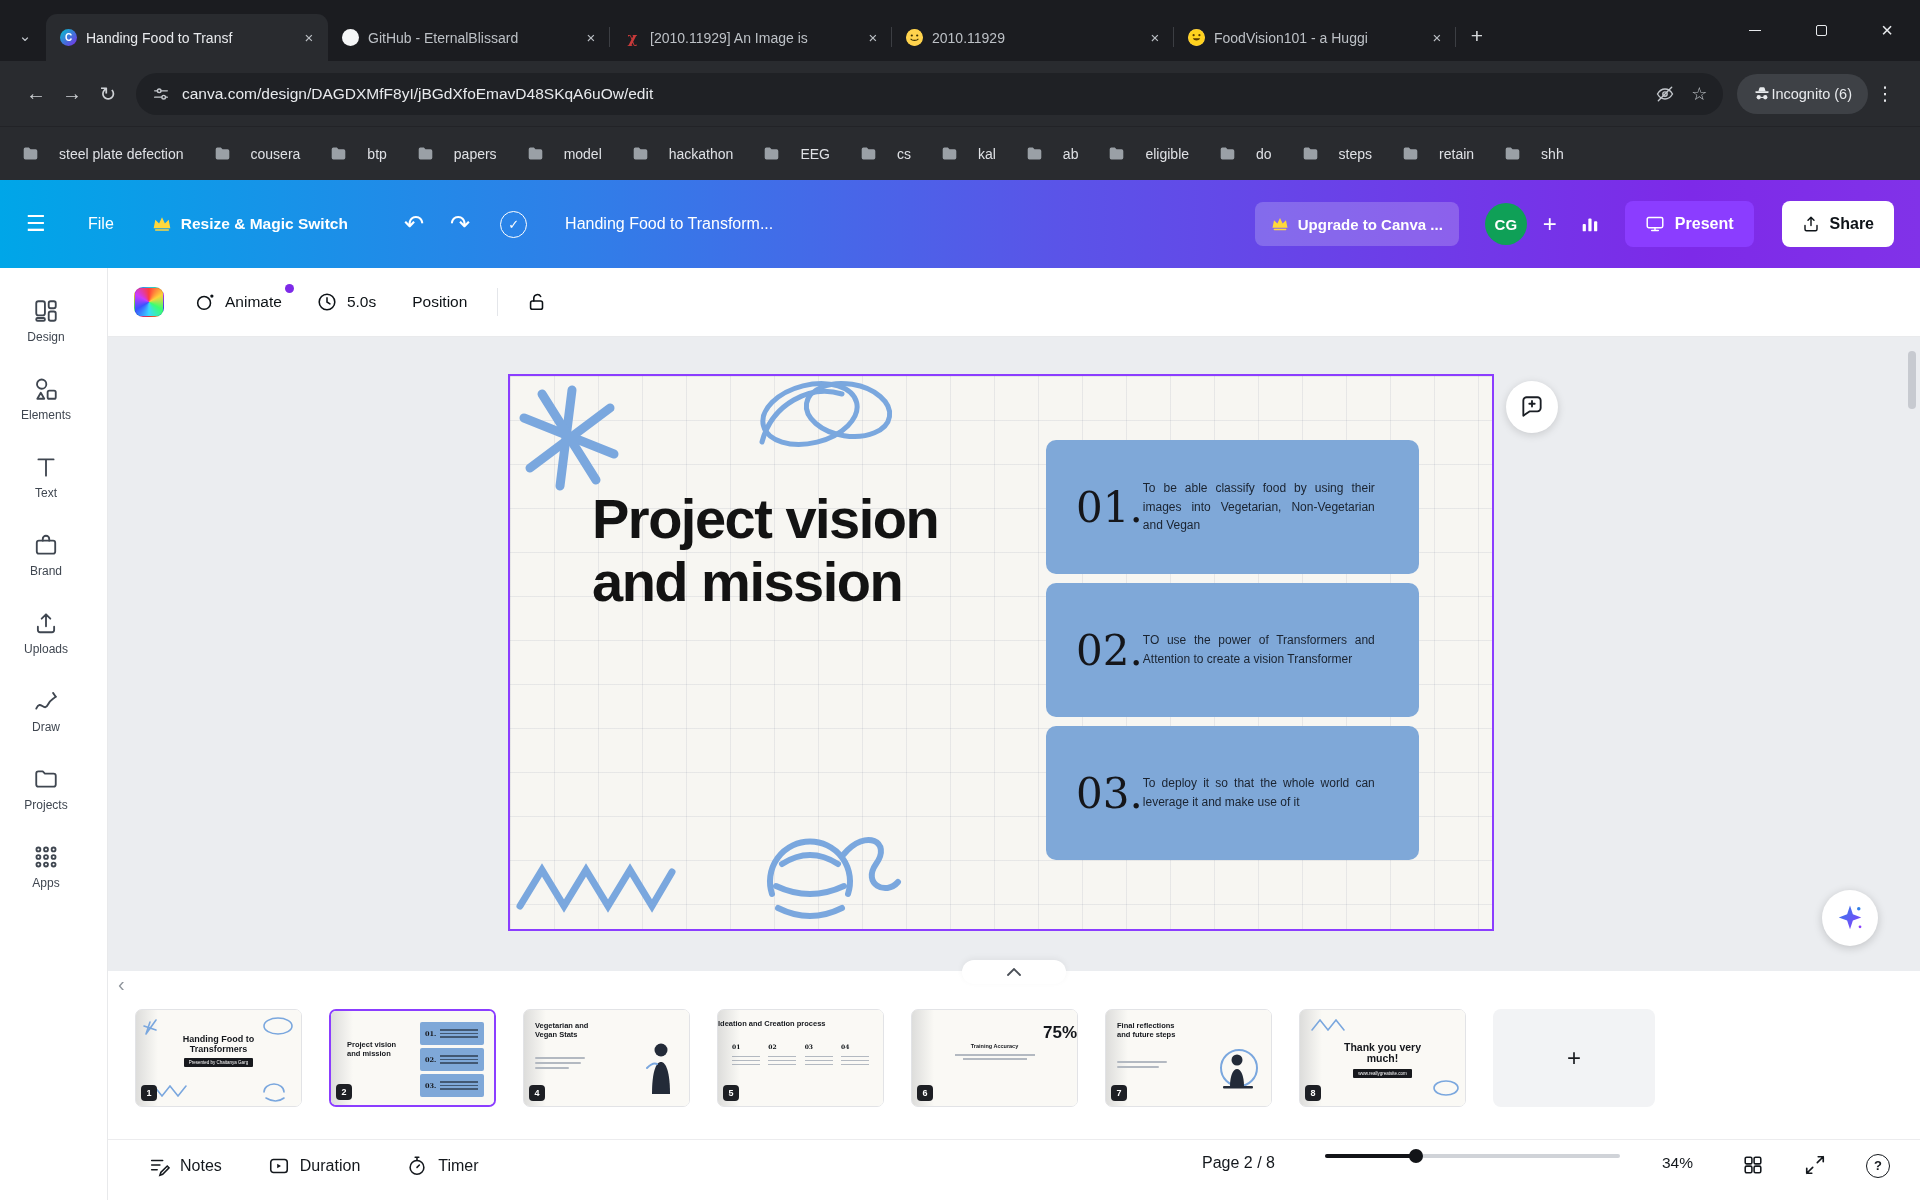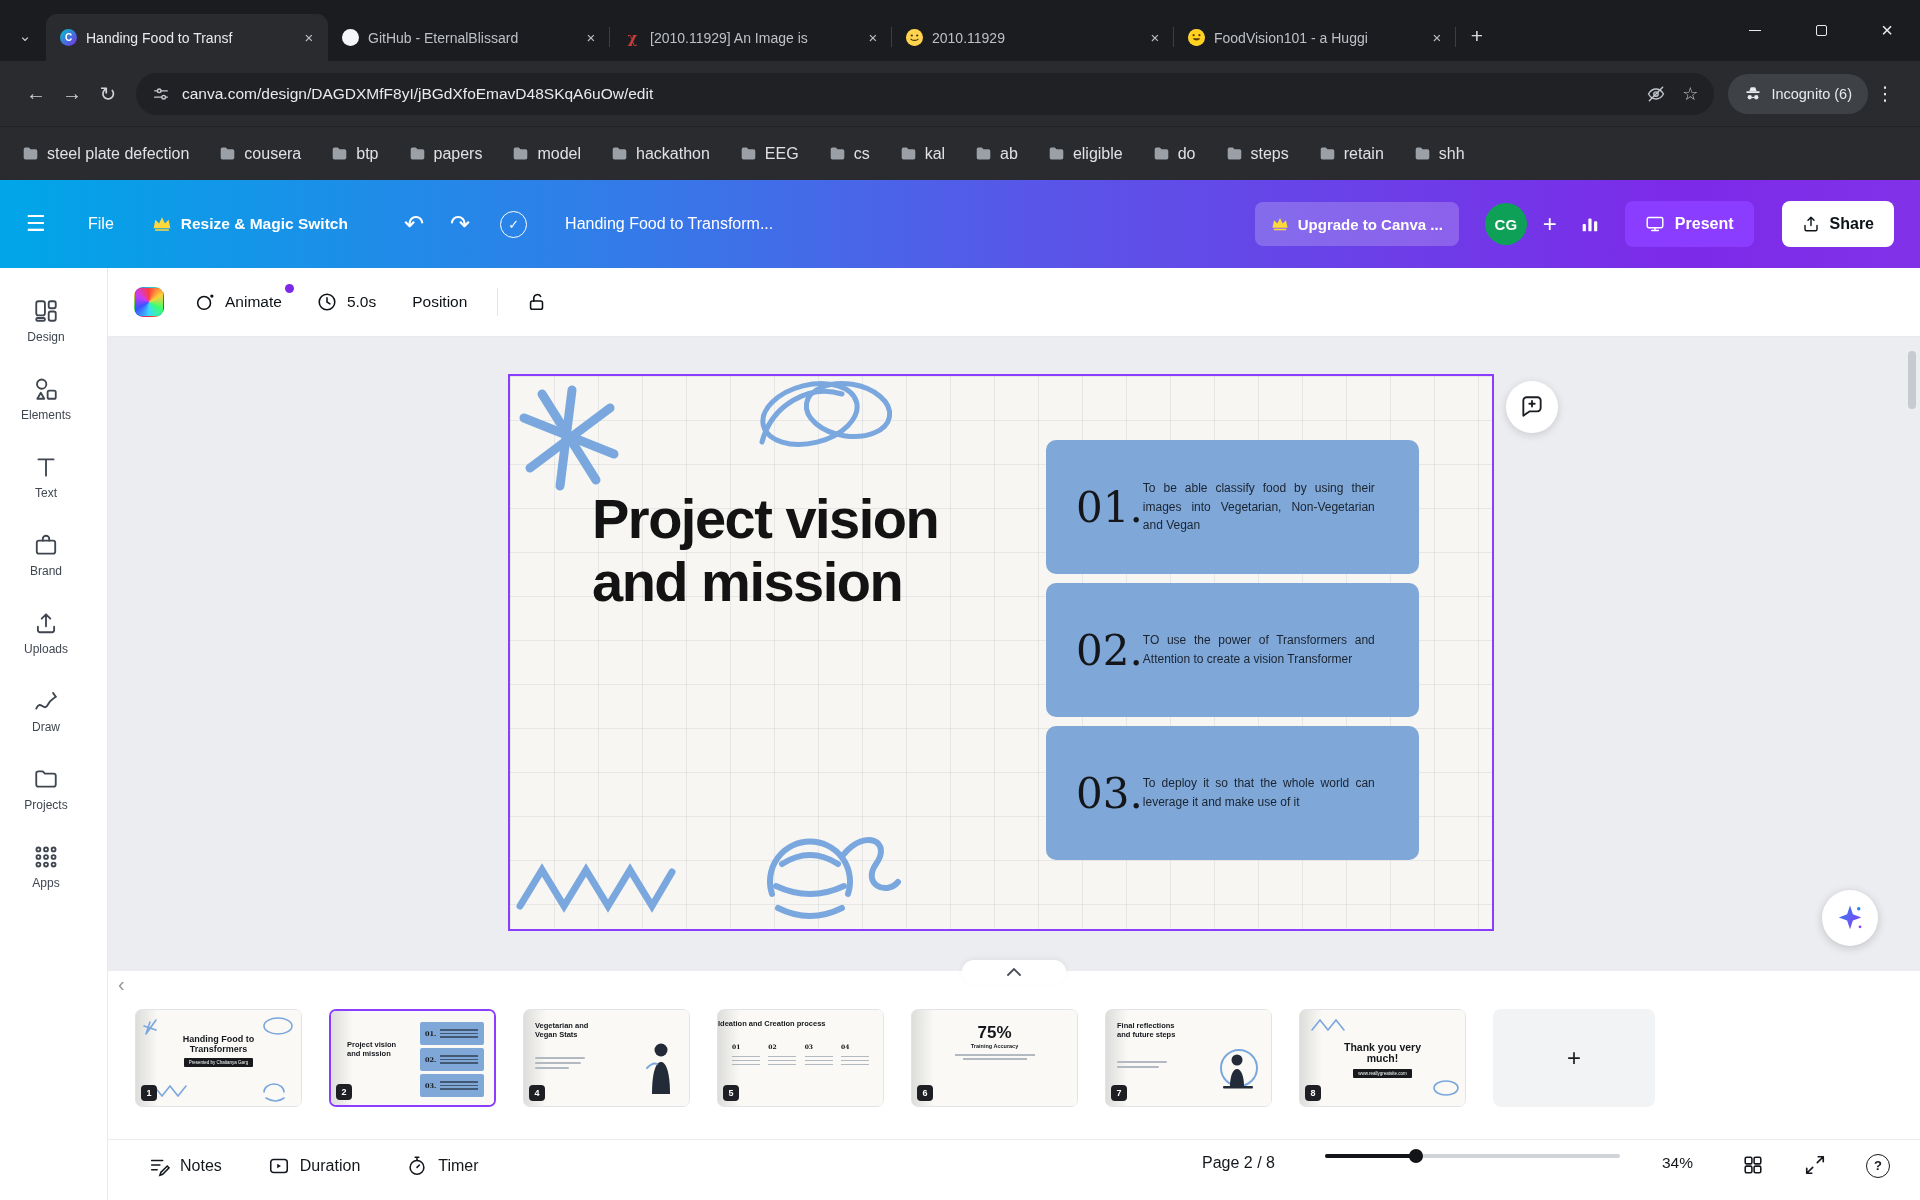--- a/index.html
+++ b/index.html
@@ -25,26 +25,26 @@
   .win-btn{width:66px;display:flex;align-items:center;justify-content:center;color:#e8eaed;font-size:16px;cursor:pointer}
   .win-max-glyph{width:11px;height:11px;border:1.5px solid #e8eaed;border-radius:2px;display:inline-block}
   .win-min-glyph{width:12px;height:1.6px;background:#e8eaed;display:inline-block}
 
   
   .addressbar{position:absolute;left:0;top:61px;width:1920px;height:65px;background:#292b2f;display:flex;align-items:center;padding:0 18px}
   .nav-ic{width:36px;height:36px;display:flex;align-items:center;justify-content:center;color:#cfd2d6;font-size:20px;border-radius:50%;cursor:pointer}
   .url-pill{flex:1;height:42px;background:#1f2125;border-radius:21px;margin:0 14px 0 10px;display:flex;align-items:center;padding:0 16px;gap:12px}
   .url-text{color:#e8eaed;font-size:15.5px;white-space:nowrap;overflow:hidden;flex:1}
   .pill-right{display:flex;align-items:center;gap:16px;margin-left:auto}
-  .incog-badge{height:40px;border-radius:20px;background:#3e4146;display:flex;align-items:center;gap:9px;padding:0 16px;color:#e8eaed;font-size:14.5px;cursor:pointer}
+  .incog-badge{height:40px;border-radius:20px;background:#3e4146;display:flex;align-items:center;padding:0 16px;color:#e8eaed;font-size:14.5px;cursor:pointer}
   .kebab{color:#e8eaed;font-size:19px;width:34px;text-align:center;cursor:pointer}
 
   
   .bookmarks{position:absolute;left:0;top:126px;width:1920px;height:54px;background:#292b2f;display:flex;align-items:center;gap:30px;padding:0 22px;border-top:1px solid #222327}
-  .bm{display:flex;align-items:center;gap:8px;color:#dfe1e5;font-size:16px;white-space:nowrap;cursor:pointer}
+  .bm{display:flex;align-items:center;gap:20px;color:#dfe1e5;font-size:14px;white-space:nowrap;cursor:pointer}
   .bm svg{width:17px;height:17px;fill:#9aa0a6}
 
   
   .cv-header{position:absolute;left:0;top:180px;width:1920px;height:88px;background:linear-gradient(90deg,#00a6e8 0%,#2f7fe8 30%,#5a54e8 55%,#7d2ae8 88%,#8132e8 100%);display:flex;align-items:center;padding:0 26px;color:#fff}
   .hd-menu{font-size:22px;width:40px;cursor:pointer}
   .hd-file{font-size:16px;margin-left:22px;cursor:pointer}
   .hd-resize{display:flex;align-items:center;gap:9px;margin-left:38px;font-size:15.5px;font-weight:600;cursor:pointer}
   .hd-undo{font-size:24px;margin-left:56px;cursor:pointer}
   .hd-redo{font-size:24px;margin-left:26px;cursor:pointer}
   .hd-check{margin-left:30px;width:27px;height:27px;border:1.8px solid #fff;border-radius:50%;display:flex;align-items:center;justify-content:center;font-size:13px}
@@ -106,21 +106,21 @@
   .mlines i{display:block;width:38px;height:1.5px;background:rgba(25,35,48,.6);margin:2px 0}
   .m-title-l{position:absolute;left:11px;top:12px;width:62px;font-size:7.5px;font-weight:800;line-height:1.15;color:#14171c}
   .m-bars{position:absolute;left:11px;top:40px;width:52px}
   .m-bars i{display:block;height:2px;background:#b3b9c1;border-radius:1px;margin:3px 0}
   .m-ill{position:absolute;right:6px;bottom:6px}
   .m5-title{margin-top:10px;text-align:left;font-size:7.5px;font-weight:800;line-height:1.12;color:#14171c}
   .m5-cols{display:flex;justify-content:space-between;padding:7px 14px 0}
   .m5-col{width:28px}
   .m5-col .n{font-size:6px;font-weight:700;font-family:"DejaVu Serif",serif}
   .m5-col i{display:block;height:1.5px;background:#b3b9c1;margin:2.5px 0}
-  .m6-big{margin-top:13px;text-align:center;font-size:17px;font-weight:800;color:#14171c}
+  .m6-big{margin-top:13px;text-align:right;font-size:17px;font-weight:800;color:#14171c}
   .m6-sub{text-align:center;font-size:5.5px;font-weight:700;color:#14171c}
   .m6-bars{width:80px;margin:5px auto 0}
   .m6-bars i{display:block;height:1.5px;background:#b3b9c1;margin:2.5px 0}
   .m8-title{margin-top:32px;text-align:center;font-size:10.5px;font-weight:800;line-height:1.08;color:#14171c;padding:0 34px}
   .add-page{width:162px;height:98px;border-radius:8px;background:#f2f3f5;display:flex;align-items:center;justify-content:center;font-size:24px;color:#1a1c20;cursor:pointer;flex:0 0 162px}
 
   
   .statusbar{position:absolute;left:108px;top:1139px;width:1812px;height:52px;background:#fff;border-top:1px solid #ececee;display:flex;align-items:center;padding:0 30px 0 40px}
   .st-item{display:flex;align-items:center;gap:10px;font-size:16px;font-weight:500;color:#14181d;cursor:pointer}
   .st-item + .st-item{margin-left:46px}

